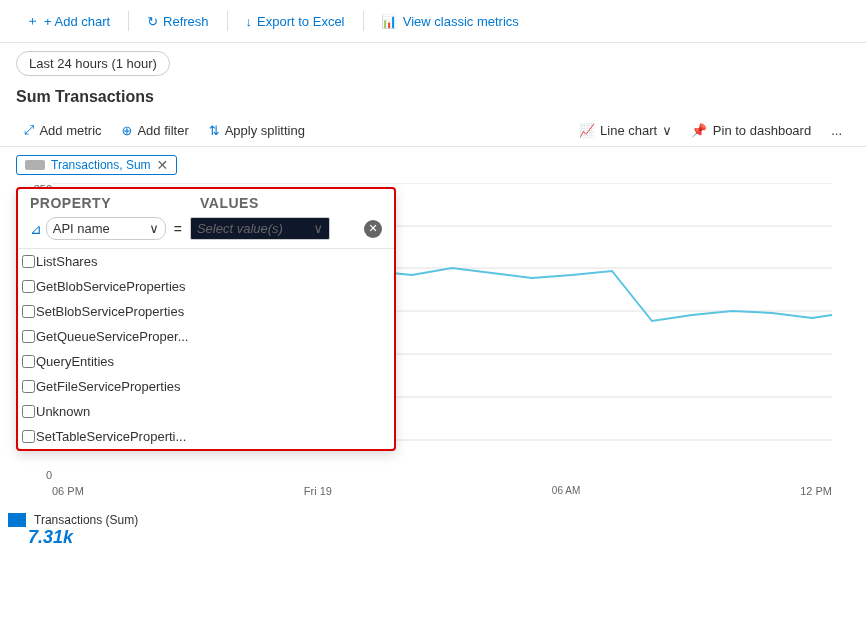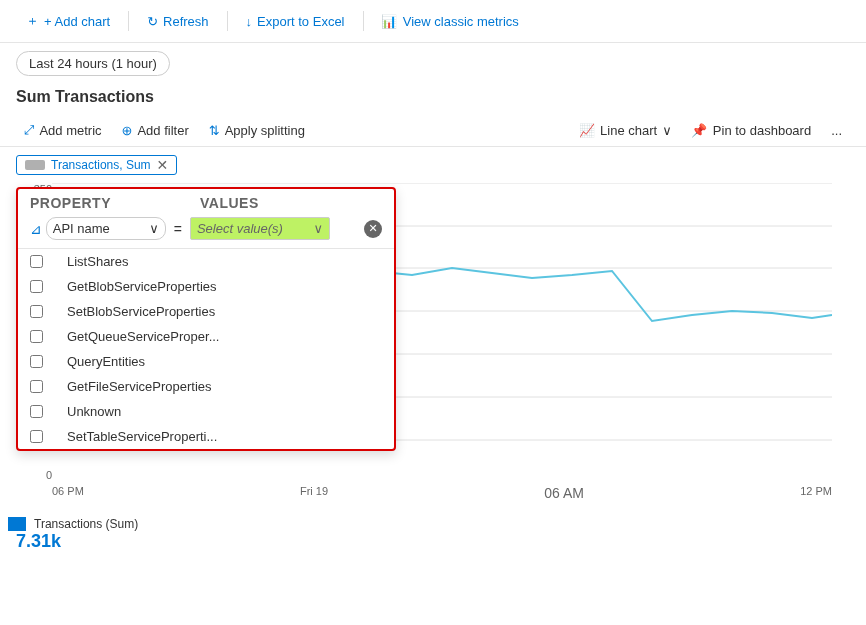--- a/index.html
+++ b/index.html
@@ -173,21 +173,21 @@
       font-size: 14px;
       color: #333;
       margin: 0 4px;
     }
 
     .values-select {
       border: 1px solid #ccc;
       border-radius: 2px;
       padding: 3px 6px;
       font-size: 13px;
-      background: #bef264;
+      background: #0f172a;
       cursor: pointer;
       min-width: 140px;
       display: flex;
       align-items: center;
       justify-content: space-between;
       color: #666;
     }
 
     .close-btn {
       width: 18px;
@@ -209,22 +209,22 @@
     }
 
     .dropdown-list {
       max-height: 200px;
       overflow-y: auto;
     }
 
     .dropdown-item {
       display: flex;
       align-items: center;
-      gap: 24px;
-      padding: 5px 12px;
+      gap: 1px;
+      padding: 5px 4px;
       cursor: pointer;
       font-size: 13px;
     }
 
     .dropdown-item input[type="checkbox"] {
       margin: 0;
     }
 
     .y-label {
       font-size: 11px;
@@ -481,28 +481,28 @@
               680,128
               720,130
               760,135
               780,132
             "></polyline>
         </svg>
 
         <div class="x-axis-labels" id="x-axis-labels" style="width:780px;">
         <div style="font-size: 11px; color: rgb(102, 102, 102);">06 PM</div>
             <div style="font-size: 11px; color: rgb(102, 102, 102);">Fri 19</div>
-            <div style="font-size: 14px; color: rgb(102, 102, 102); text-align: right;">06 AM</div>
+            <div style="font-size: 10px; color: rgb(102, 102, 102); text-align: right;">06 AM</div>
             <div style="font-size: 11px; color: rgb(102, 102, 102);">12 PM</div>
           </div>
       </div>
     </div>
   </div>
 
 </div>
 
 <div class="legend-area">
   <span class="legend-bar"></span>
   <span class="legend-label">Transactions (Sum)</span>
 </div>
-<div style="padding: 0 16px;">
+<div style="padding: 0 28px; font-style: italic;">
   <span class="legend-value">7.31k</span>
 </div>
 
 </body></html>

